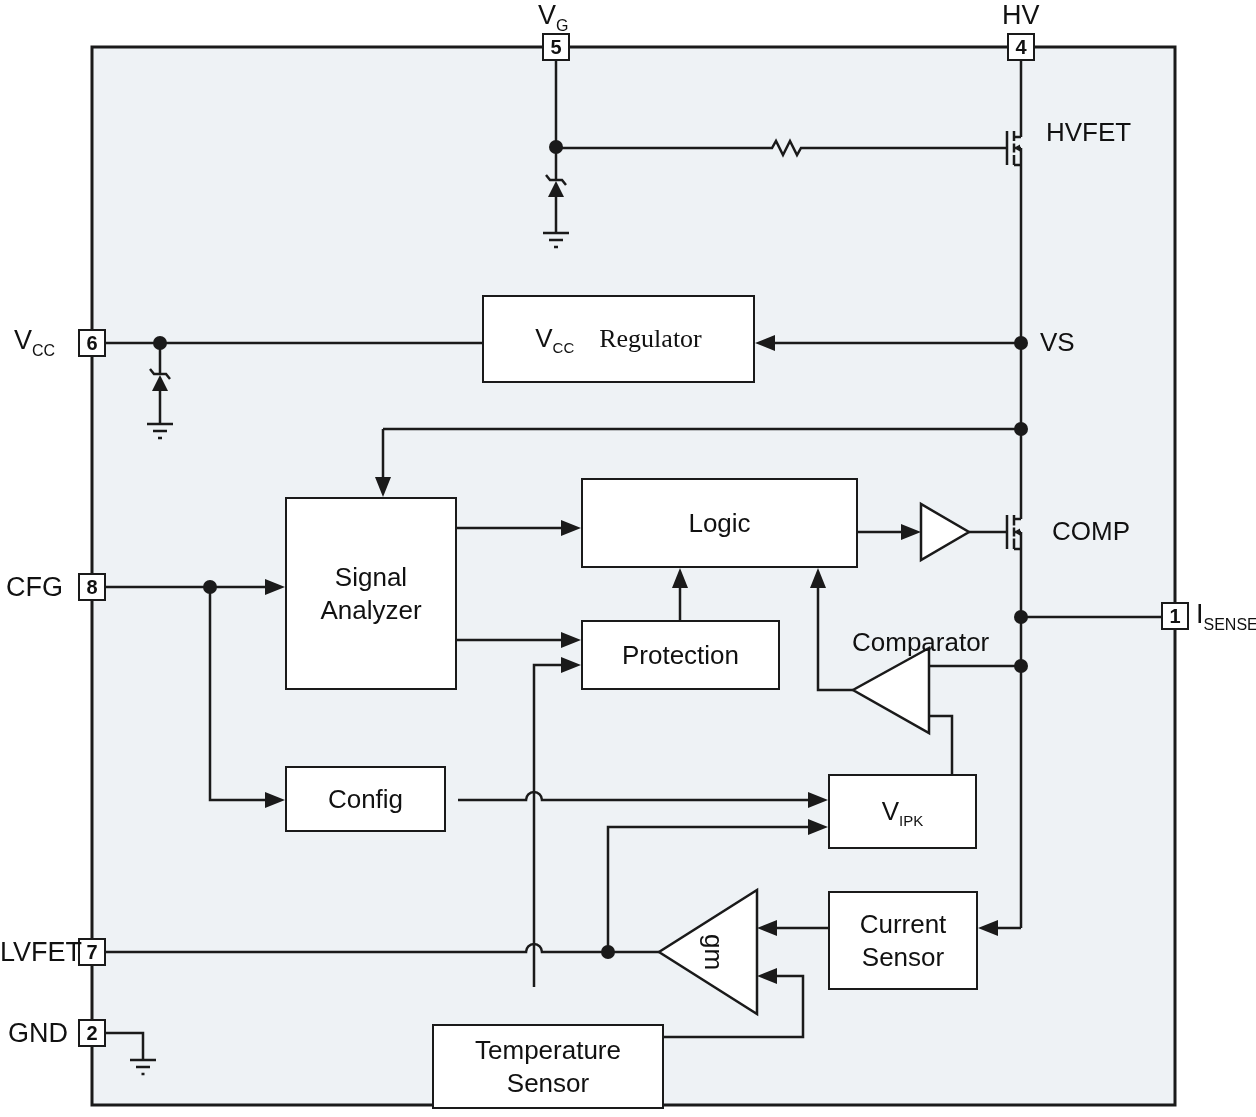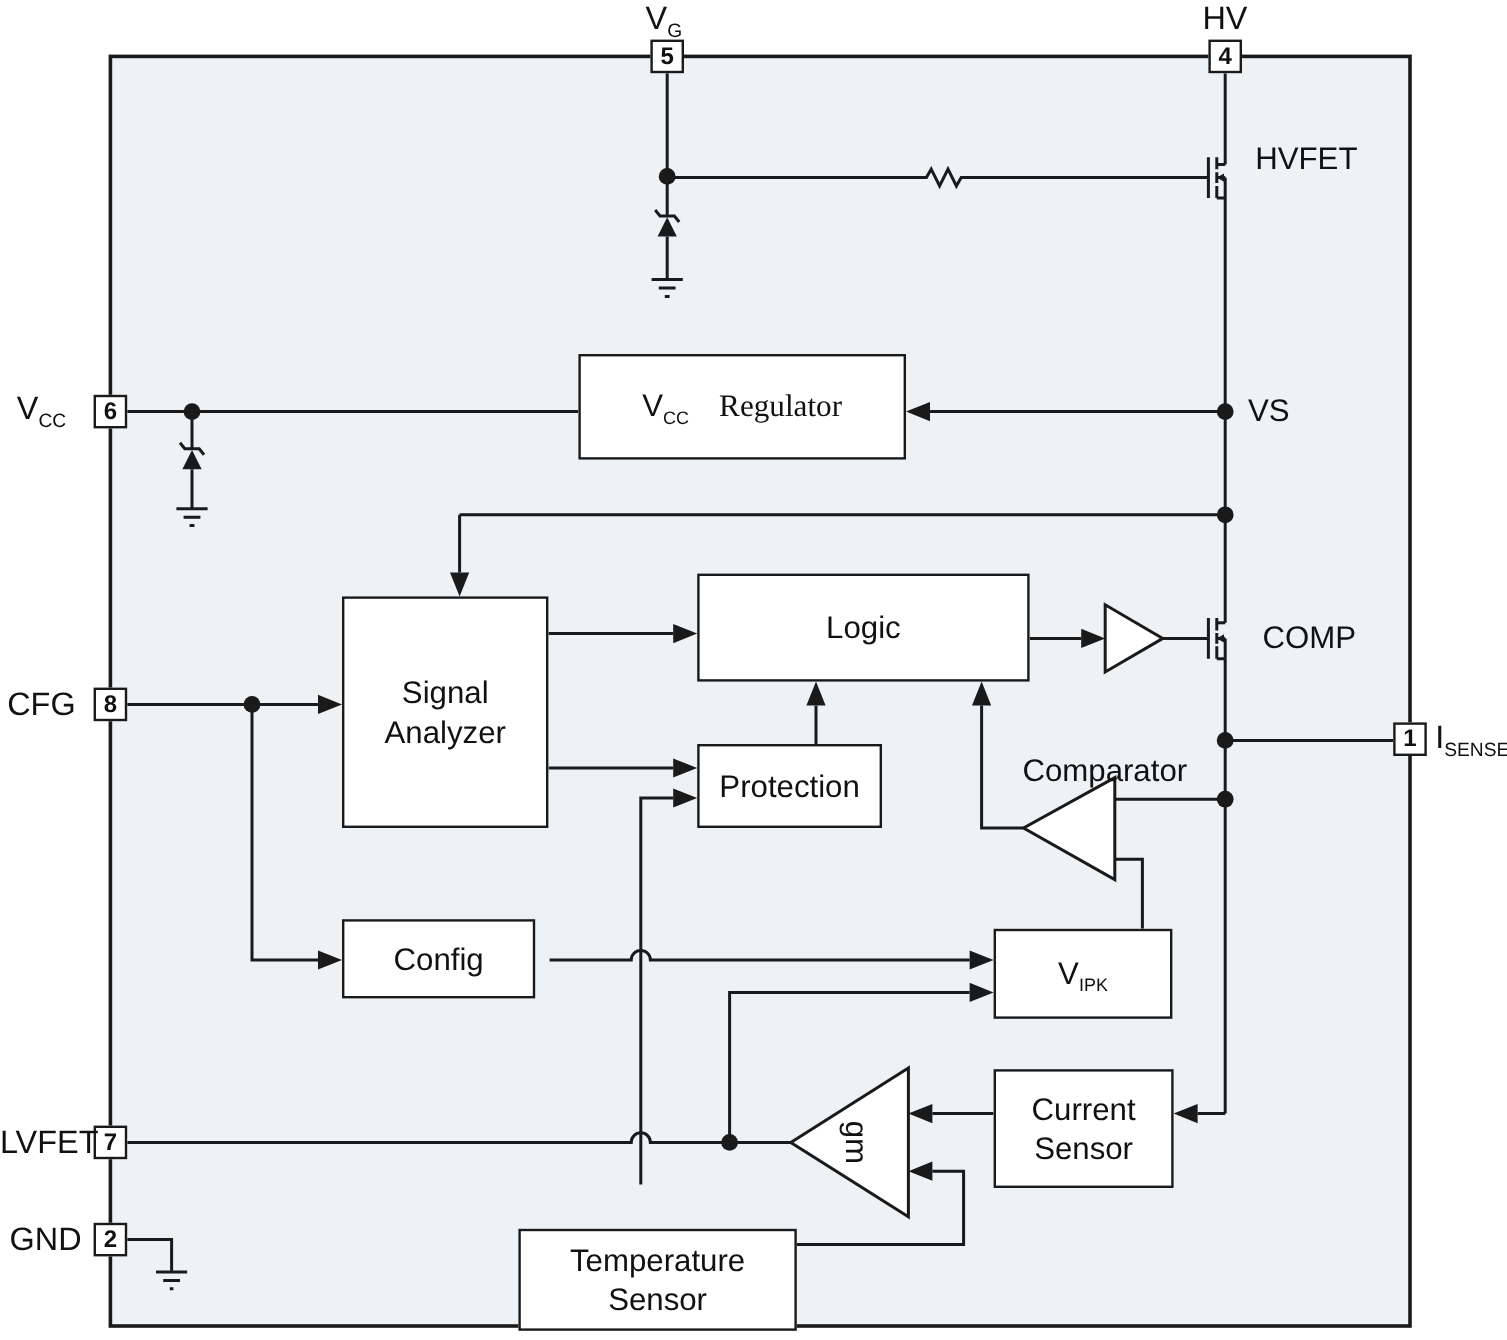--- a/index.html
+++ b/index.html
@@ -135,21 +135,21 @@
         <span class="gap">Regulator</span>
       </div>
   </div>
   <div class="block" style="left:581px;top:478px;width:277px;height:90px">
     <span>Logic</span>
   </div>
   <div class="block" style="left:285px;top:497px;width:172px;height:193px">
     <span>Signal</span>
     <span>Analyzer</span>
   </div>
-  <div class="block" style="left:581px;top:620px;width:154px;height:70px">
+  <div class="block" style="left:581px;top:620px;width:199px;height:70px">
     <span>Protection</span>
   </div>
   <div class="block" style="left:285px;top:766px;width:161px;height:66px">
     <span>Config</span>
   </div>
   <div class="block" style="left:828px;top:774px;width:149px;height:75px">
     <div class="row">
         <span>V</span>
         <span class="bsub">IPK</span>
       </div>

